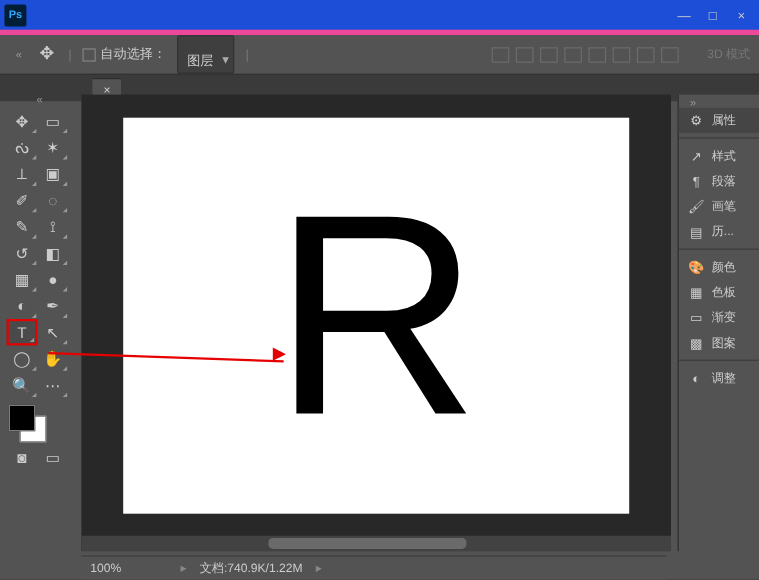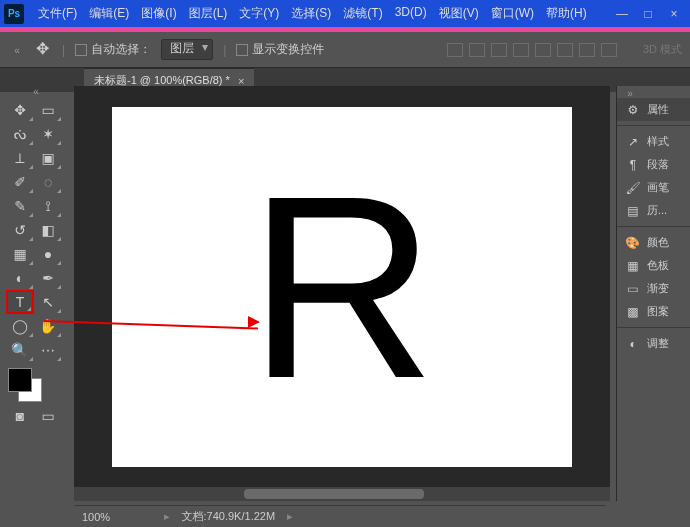--- a/index.html
+++ b/index.html
@@ -10,21 +10,21 @@
 .ps-logo { width:20px; height:20px; background:#001e36; color:#31a8ff; font-size:10px; font-weight:bold; display:flex; align-items:center; justify-content:center; border-radius:2px; margin-right:8px; }
 .menu-item { padding:0 6px; cursor:pointer; }
 .win-controls { margin-left:auto; display:flex; gap:2px; }
 .win-btn { width:24px; height:18px; display:flex; align-items:center; justify-content:center; color:#ccc; cursor:pointer; font-size:12px; }
 
 
 .optbar { height:36px; background:#535353; display:flex; align-items:center; padding:0 8px; gap:10px; color:#ccc; font-size:12px; border-bottom:1px solid #2a2a2a; }
 .opt-move { width:16px; height:16px; position:relative; }
 .opt-move::before { content:"✥"; color:#ccc; font-size:16px; position:absolute; top:-3px; }
 .chk { width:12px; height:12px; border:1px solid #888; display:inline-block; vertical-align:middle; margin-right:4px; }
-.dd { background:#3f3f3f; border:1px solid #303030; padding:0 18px 2px 8px; position:relative; border-radius:2px; }
+.dd { background:#3f3f3f; border:1px solid #303030; padding:14px 18px 2px 8px; position:relative; border-radius:2px; }
 .dd::after { content:"▾"; position:absolute; right:4px; color:#aaa; }
 .collapse-handle { width:18px; height:10px; color:#999; font-size:10px; text-align:center; }
 .align-group { display:flex; gap:6px; margin-left:auto; opacity:.5; }
 .align-icon { width:16px; height:14px; border:1px solid #888; position:relative; }
 .mode3d { color:#777; font-size:11px; margin-left:16px; }
 
 
 .tabbar { height:24px; background:#3a3a3a; display:flex; align-items:flex-end; padding-left:84px; font-size:11px; color:#ddd; }
 .tab { background:#535353; padding:4px 10px; display:flex; align-items:center; gap:8px; border-top:1px solid #2a2a2a; }
 .tab-close { color:#ccc; cursor:pointer; }
@@ -63,64 +63,49 @@
 
 .status { position:absolute; left:74px; right:84px; bottom:0; height:22px; background:#535353; color:#ccc; font-size:11px; display:flex; align-items:center; padding:0 8px; gap:12px; border-top:1px solid #3a3a3a; }
 .status .zoom { width:70px; }
 .status .sep { color:#888; }
 </style>
 </head>
 <body>
 
 <div class="menubar">
   <div class="ps-logo">Ps</div>
-  <div id="menu-slot" style="display: flex;">
-      <div class="menu-item">文件(F)</div>
-      <div class="menu-item">编辑(E)</div>
-      <div class="menu-item">图像(I)</div>
-      <div class="menu-item">图层(L)</div>
-      <div class="menu-item">文字(Y)</div>
-      <div class="menu-item">选择(S)</div>
-      <div class="menu-item">滤镜(T)</div>
-      <div class="menu-item">3D(D)</div>
-      <div class="menu-item">视图(V)</div>
-      <div class="menu-item">窗口(W)</div>
-      <div class="menu-item">帮助(H)</div>
-    </div>
   <div class="win-controls">
     <div class="win-btn">—</div>
     <div class="win-btn">□</div>
     <div class="win-btn">×</div>
   </div>
 </div>
 
 <div class="optbar">
   <div class="collapse-handle">«</div>
   <div class="opt-move"></div>
   <span style="color:#777">|</span>
   <label><span class="chk"></span><span>自动选择：</span></label>
   <div class="dd">图层</div>
   <span style="color:#777">|</span>
-  <label><span class="chk"></span><span>显示变换控件</span></label>
   <div class="align-group">
     <div class="align-icon"></div>
     <div class="align-icon"></div>
     <div class="align-icon"></div>
     <div class="align-icon"></div>
     <div class="align-icon"></div>
     <div class="align-icon"></div>
     <div class="align-icon"></div>
     <div class="align-icon"></div>
   </div>
   <span class="mode3d">3D 模式</span>
 </div>
 
 <div class="tabbar">
   <div class="tab">
-    <span>未标题-1 @ 100%(RGB/8) *</span>
     <span class="tab-close">×</span>
   </div>
 </div>
 
 <div class="tools" id="tools">
   <div class="collapse-handle">«</div>
 <div class="tool">✥<span class="corner"></span></div>
     <div class="tool">▭<span class="corner"></span></div>
     <div class="tool">ᔔ<span class="corner"></span></div>
     <div class="tool">✶<span class="corner"></span></div>

